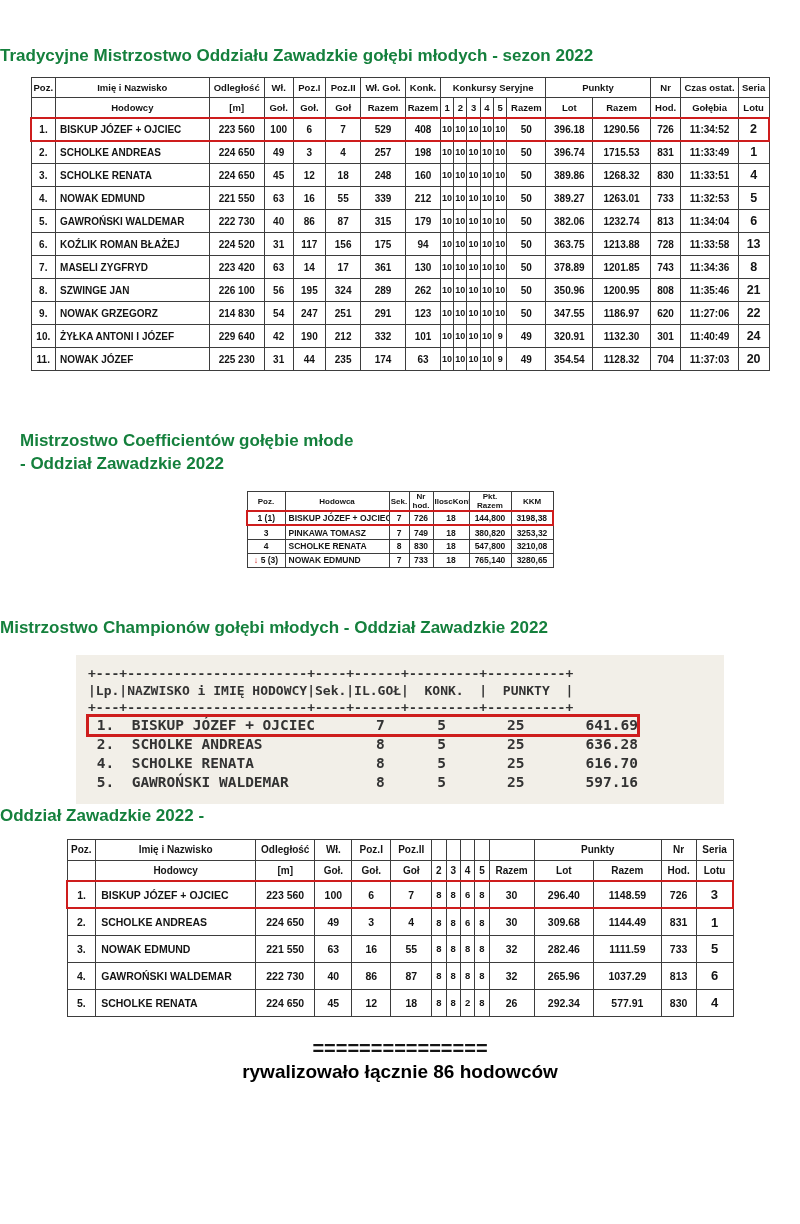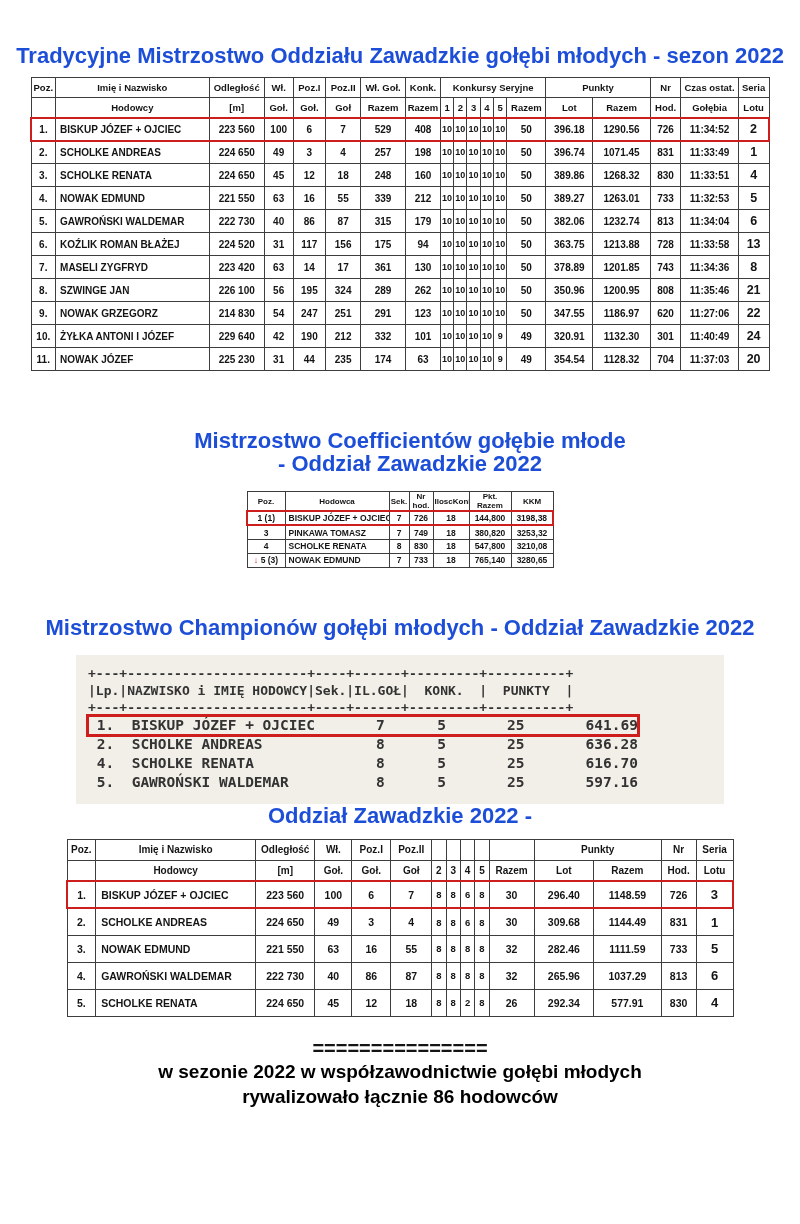--- a/index.html
+++ b/index.html
@@ -4,21 +4,21 @@
 <style>
   * { margin:0; padding:0; box-sizing:border-box; }
   html,body { background:#ffffff; }
   body {
     width:800px; height:1224px;
     font-family:"Liberation Sans", sans-serif;
     color:#141414;
   }
   .page { position:relative; width:800px; height:1224px; overflow:hidden; background:#fff; }
 
-  .sec-title { text-align:center; font-weight:bold; font-size:22px; line-height:23px; color:#1d4ed8; }
+  .sec-title { text-align:left; font-weight:bold; font-size:17px; line-height:23px; color:#15803d; }
   .title-1 { padding-top:44px; }
   .title-2 { margin-top:58px;margin-left:20px; }
   .title-3 { margin-top:48px; }
   .title-4 { }
 
   table { border-collapse:collapse; table-layout:fixed; }
   th, td {
     border:1px solid #3d3d3d;
     font-weight:bold; text-align:center;
     white-space:nowrap; overflow:hidden;
@@ -167,21 +167,21 @@
           <td>4</td>
           <td>257</td>
           <td>198</td>
           <td class="sm">10</td>
           <td class="sm">10</td>
           <td class="sm">10</td>
           <td class="sm">10</td>
           <td class="sm">10</td>
           <td>50</td>
           <td>396.74</td>
-          <td>1071.45</td>
+          <td>1715.53</td>
           <td>831</td>
           <td>11:33:49</td>
           <td class="seria">1</td>
         </tr>
         <tr>
           <td>3.</td>
           <td class="name">SCHOLKE RENATA</td>
           <td>224 650</td>
           <td>45</td>
           <td>12</td>
@@ -591,16 +591,15 @@
           <td>26</td>
           <td>292.34</td>
           <td>577.91</td>
           <td>830</td>
           <td class="seria">4</td>
         </tr>
       </tbody>
   </table>
 
   <div class="footer-eq">===============</div>
-  <div class="footer-line">w sezonie 2022 w współzawodnictwie gołębi młodych</div>
   <div class="footer-line">rywalizowało łącznie 86 hodowców</div>
 
 </div>
 
 </body></html>

